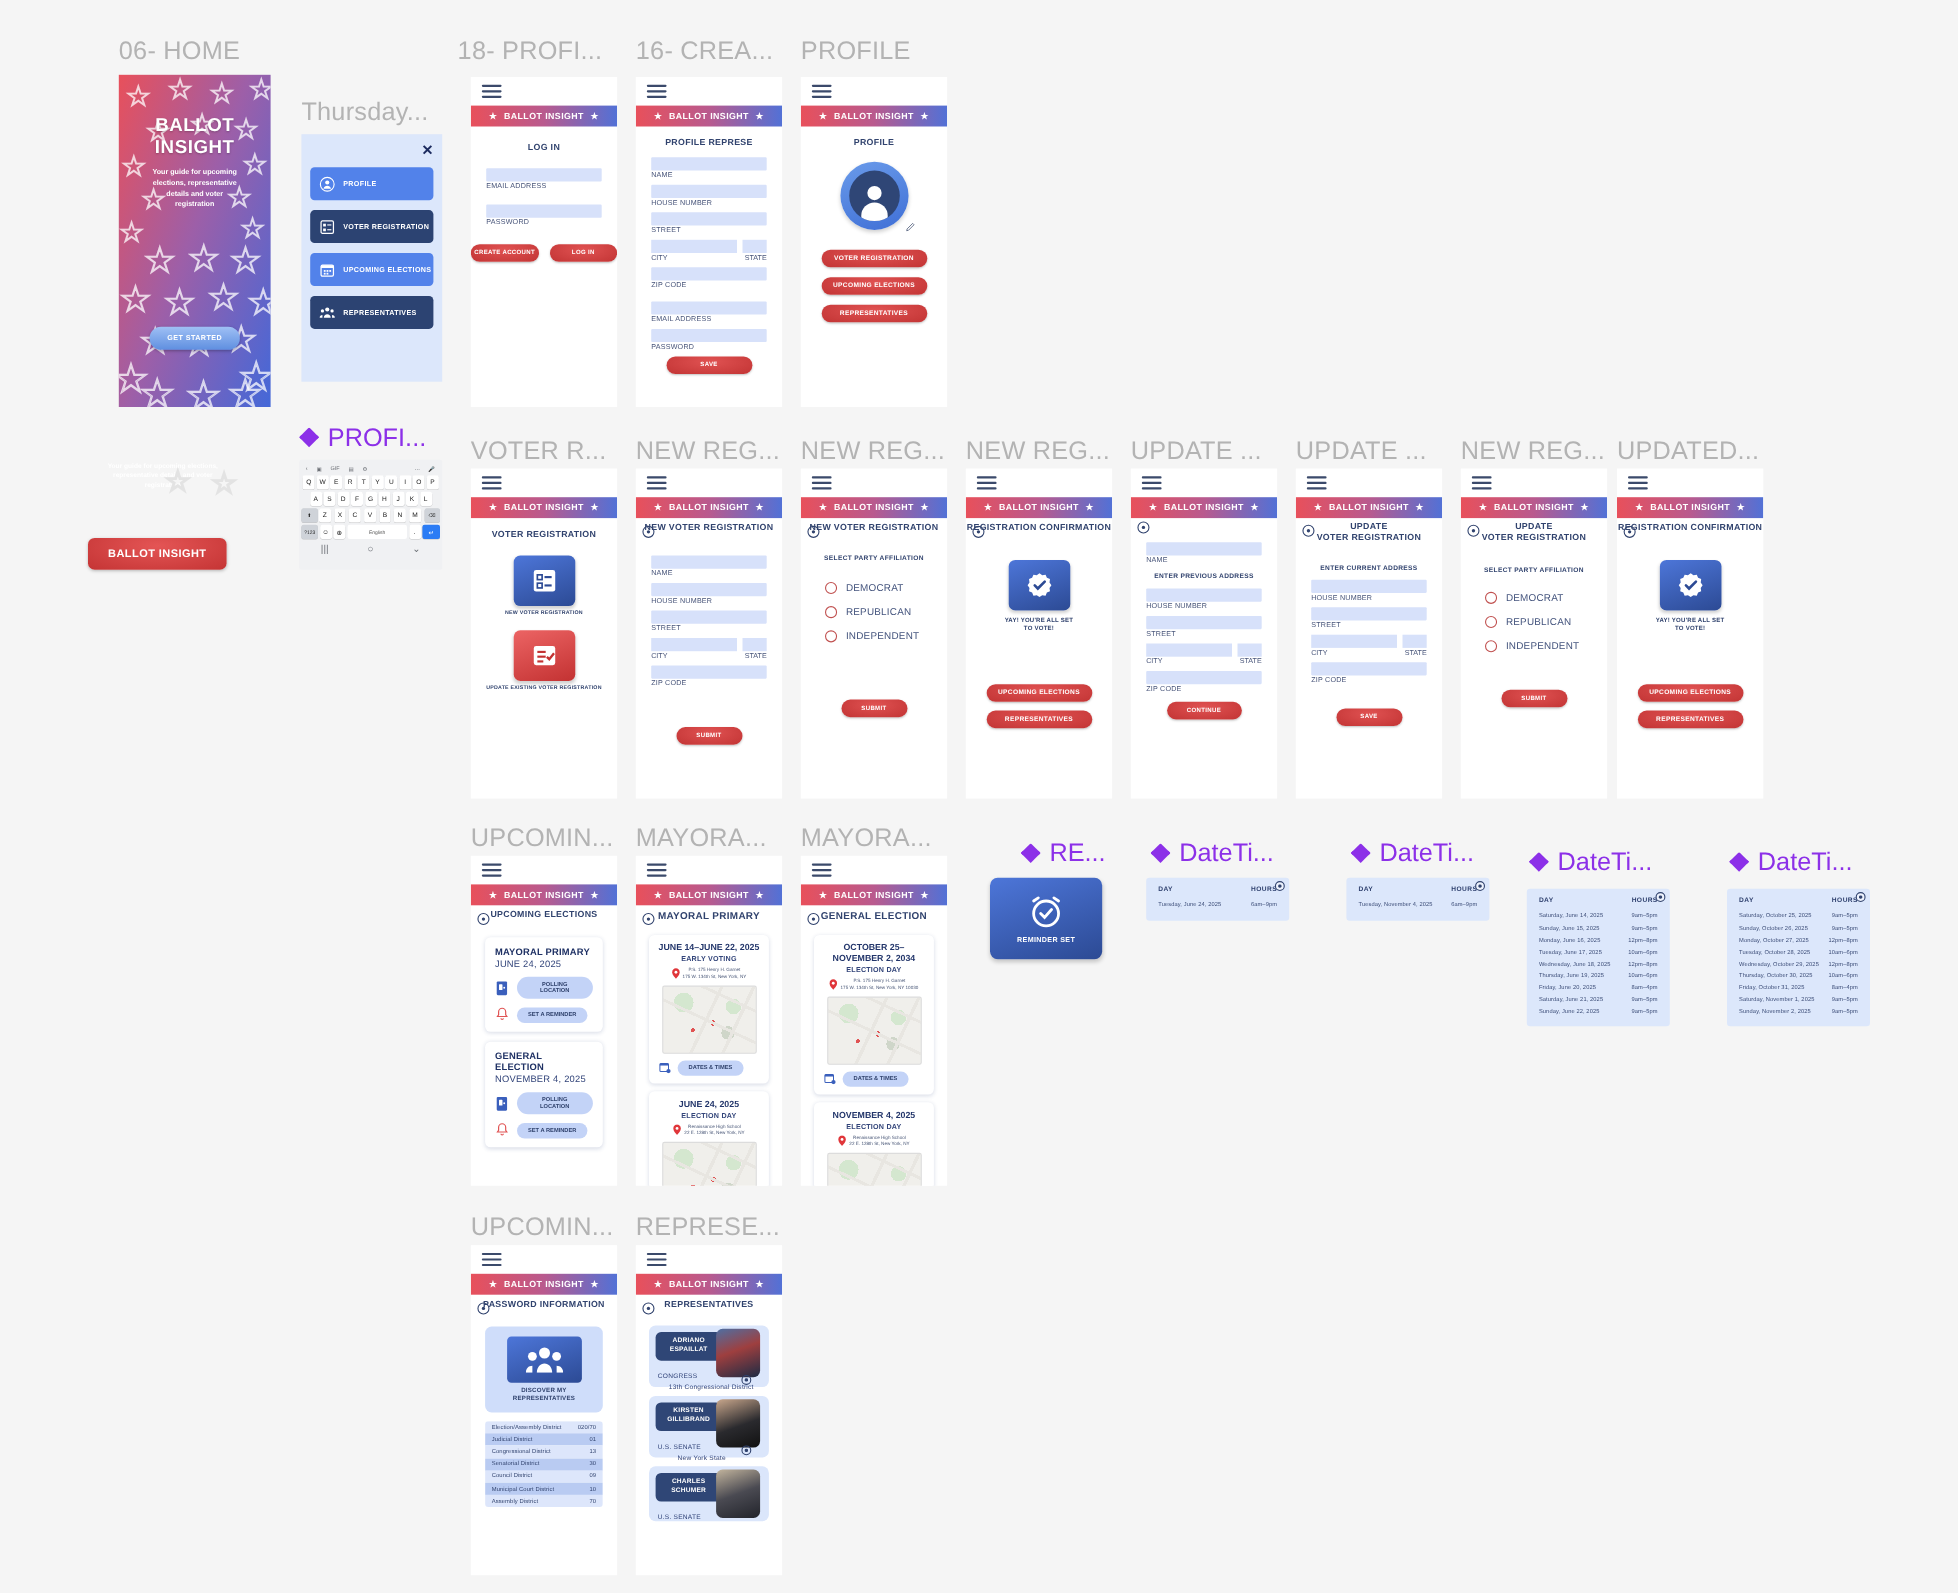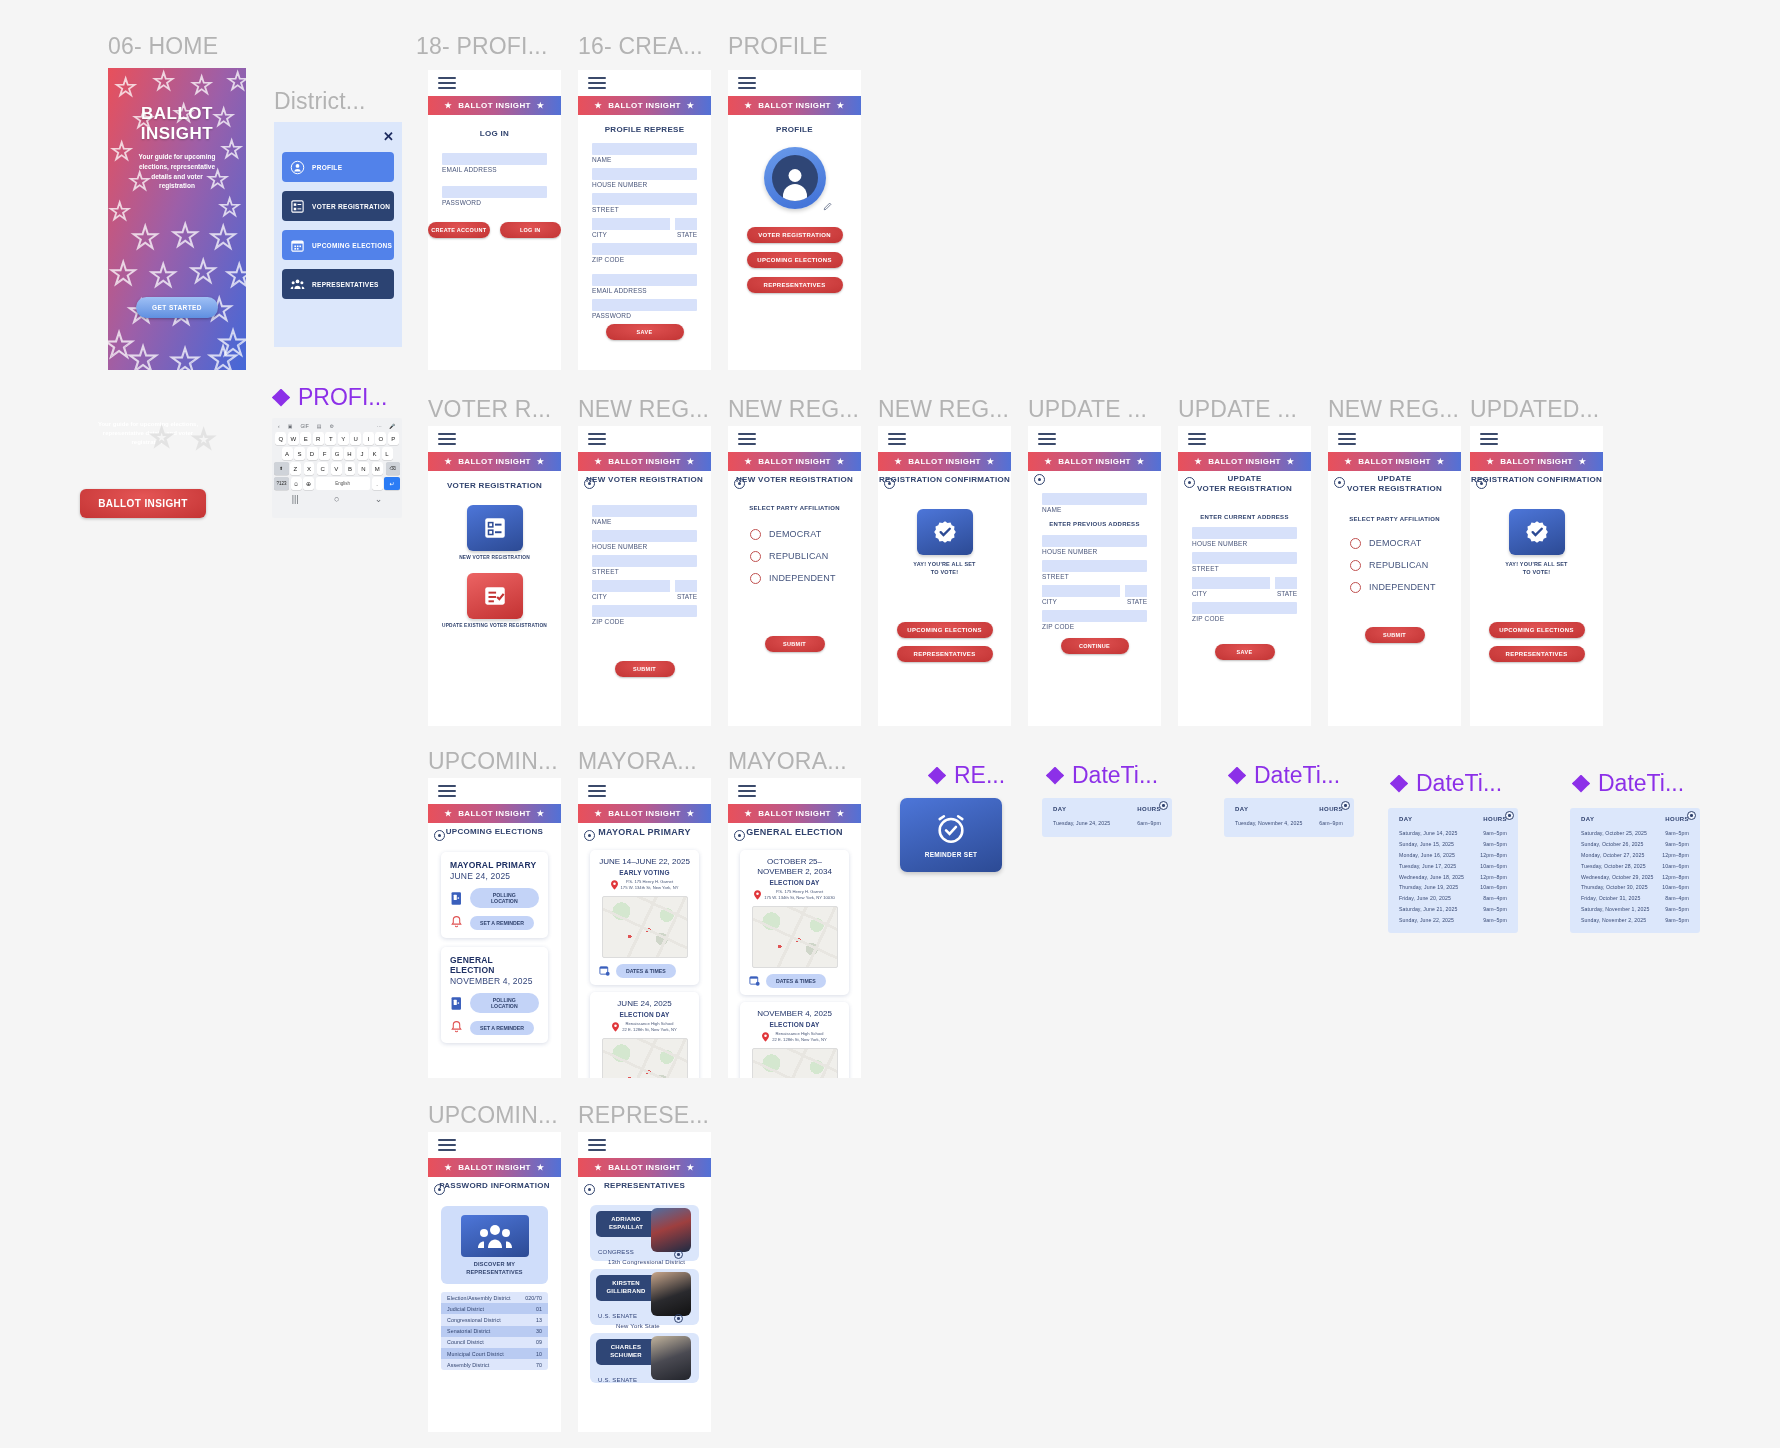--- a/index.html
+++ b/index.html
@@ -188,21 +188,21 @@
   }
   .elec-name { font-size:8.5px; font-weight:bold; color:#1f3164; letter-spacing:.2px; }
   .elec-date { font-size:8.5px; color:#33457a; margin-top:1px; letter-spacing:.2px; }
   .elec-btn-row { display:flex; align-items:center; gap:7px; margin-top:7px; }
 
   
   .map-card {
     margin:7px 12px; background:#fff; border-radius:5px; padding:7px;
     box-shadow:0 1px 4px rgba(40,60,120,.18); text-align:center;
   }
-  .map-date { font-size:8px; font-weight:normal; color:#22356a; line-height:1.25; }
+  .map-date { font-size:8px; font-weight:bold; color:#22356a; line-height:1.25; }
   .map-kind { font-size:6.5px; font-weight:bold; color:#33457a; margin-top:2px; letter-spacing:.2px; }
   .map-addr { font-size:4.2px; color:#4a5878; line-height:1.4; }
   .map-addr-row { display:flex; align-items:center; gap:3px; justify-content:center; margin-top:3px; }
   .pin { width:7px; height:10px; flex:none; }
   .map-img {
     margin:5px auto 0; width:86px; height:62px; border-radius:2px;
     background:
       linear-gradient(115deg, transparent 46%, #e8e6e1 46%, #e8e6e1 49%, transparent 49%),
       linear-gradient(25deg, transparent 47%, #e8e6e1 47%, #e8e6e1 50%, transparent 50%),
       linear-gradient(115deg, transparent 72%, #e8e6e1 72%, #e8e6e1 75%, transparent 75%),
@@ -339,21 +339,21 @@
     <div class="home-cta">GET STARTED</div>
   </div>
 
   <div id="logo-faded">
     <span class="st" style="left:62px;top:-2px">☆</span>
     <span class="st" style="left:104px;top:0px">☆</span>
     <span style="display:block">Your guide for upcoming elections, representative details and voter registration</span>
   </div>
   <div id="ballot-chip">BALLOT INSIGHT</div>
 
-  <div class="frame-label" style="left:274px;top:88px">District...</div>
+  <div class="frame-label" style="left:274px;top:88px">Thursday...</div>
   <div id="overlay-menu">
     <div class="ov-close">✕</div>
     <div class="ov-item light">
       <svg class="ov-ico" viewBox="0 0 24 24">
         <circle cx="12" cy="12" r="10" fill="none" stroke="#fff" stroke-width="1.6"></circle>
         <circle cx="12" cy="9.5" r="3" fill="#fff"></circle>
         <path d="M6.5 18.5c1-3 3-4.2 5.5-4.2s4.5 1.2 5.5 4.2z" fill="#fff"></path>
       </svg>
       <span>PROFILE</span>
     </div>

